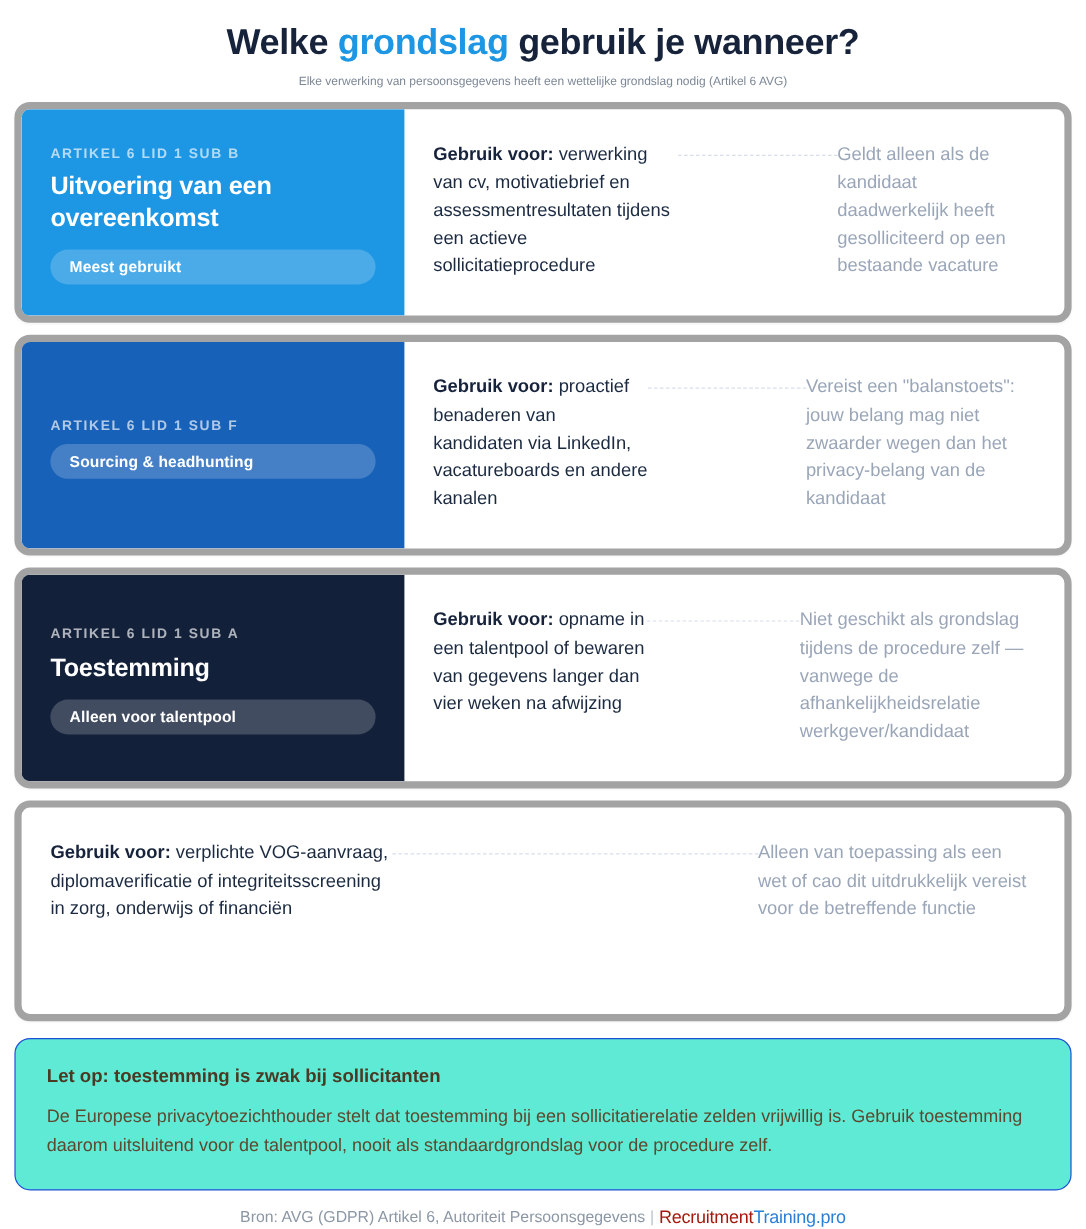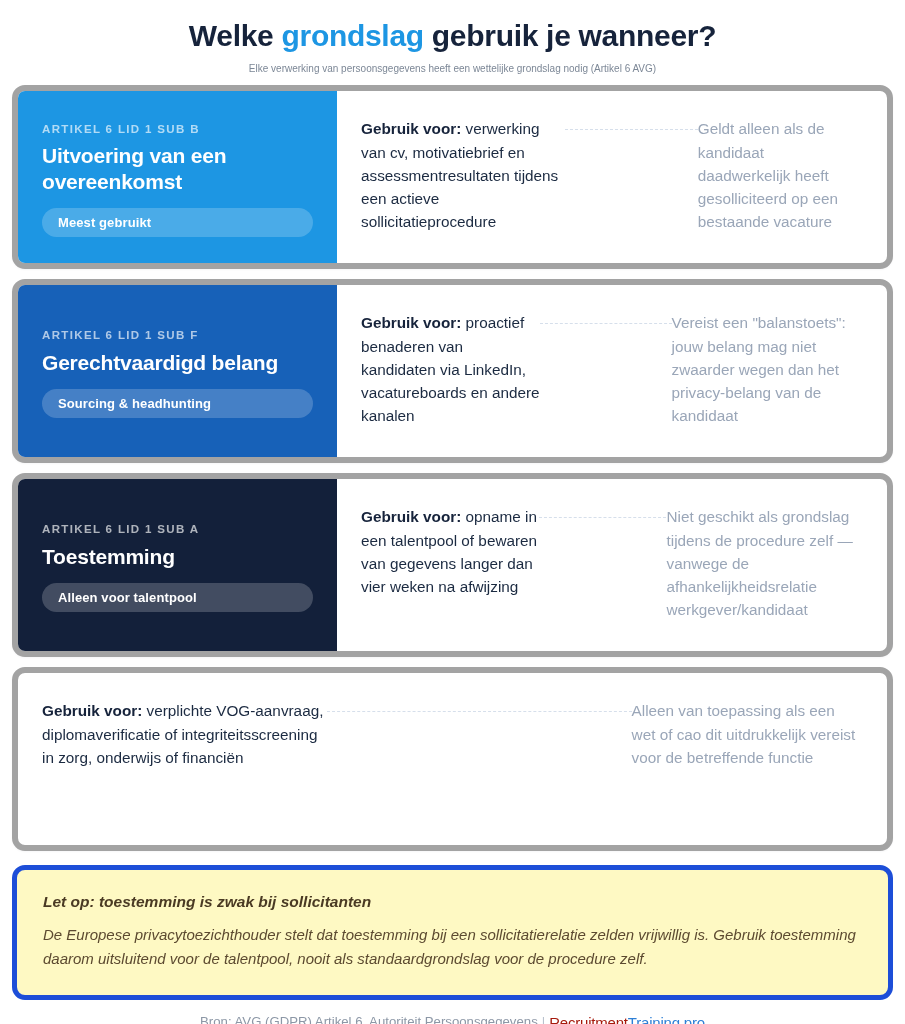--- a/index.html
+++ b/index.html
@@ -135,26 +135,25 @@
     line-height: 1.52;
     color: #9aa6b8;
     margin: 0;
   }
 
   
 
   
   .warning {
     margin: 14px 8px 0 8px;
-    background: #fef9c3;
-    border: 5px solid #1d4ed8;
+    background: #5eead4;
+    border: 1px solid #1d4ed8;
     border-radius: 13px;
     padding: 22px 26px 24px 26px;
     box-sizing: border-box;
-    font-style: italic;
   }
   .warning-title {
     font-size: 15.5px;
     font-weight: bold;
     color: #4a3a23;
     margin: 0 0 10px 0;
     line-height: 1.3;
   }
   .warning-body {
     font-size: 15px;
@@ -208,21 +207,20 @@
       <div class="card-right">
         <p class="use-line"><span class="use-label">Gebruik voor:</span><span> verwerking van cv, motivatiebrief en assessmentresultaten tijdens een actieve sollicitatieprocedure</span></p>
         <hr class="dashed-sep">
         <p class="note-line">Geldt alleen als de kandidaat daadwerkelijk heeft gesolliciteerd op een bestaande vacature</p>
       </div>
     </div>
 
     <div class="card">
       <div class="card-left" style="background: rgb(23, 97, 184);">
         <div class="card-kicker">ARTIKEL 6 LID 1 SUB F</div>
-        <div class="card-heading">Gerechtvaardigd belang</div>
         <span class="card-pill">Sourcing &amp; headhunting</span>
       </div>
       <div class="card-right">
         <p class="use-line"><span class="use-label">Gebruik voor:</span><span> proactief benaderen van kandidaten via LinkedIn, vacatureboards en andere kanalen</span></p>
         <hr class="dashed-sep">
         <p class="note-line">Vereist een "balanstoets": jouw belang mag niet zwaarder wegen dan het privacy-belang van de kandidaat</p>
       </div>
     </div>
 
     <div class="card">

